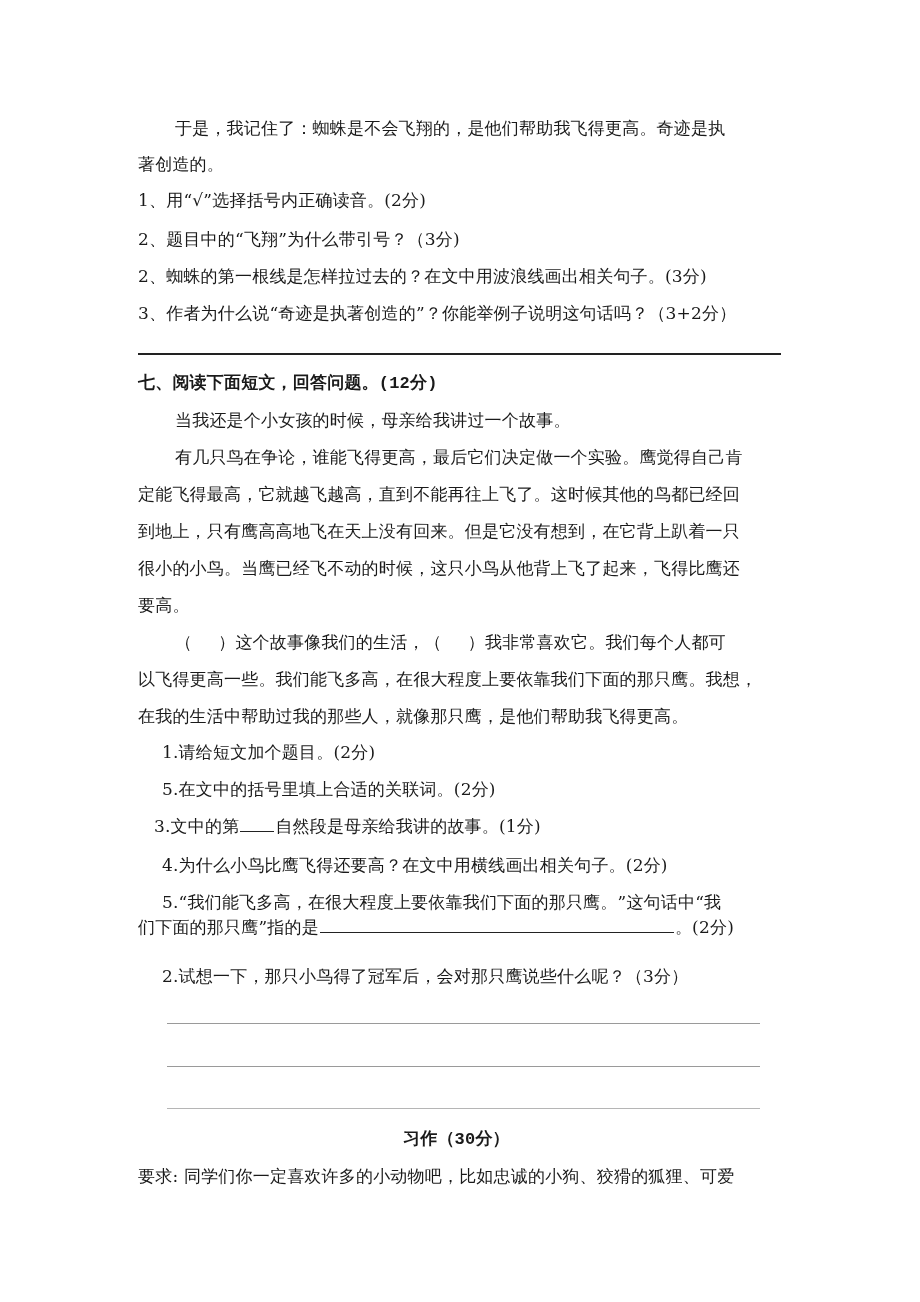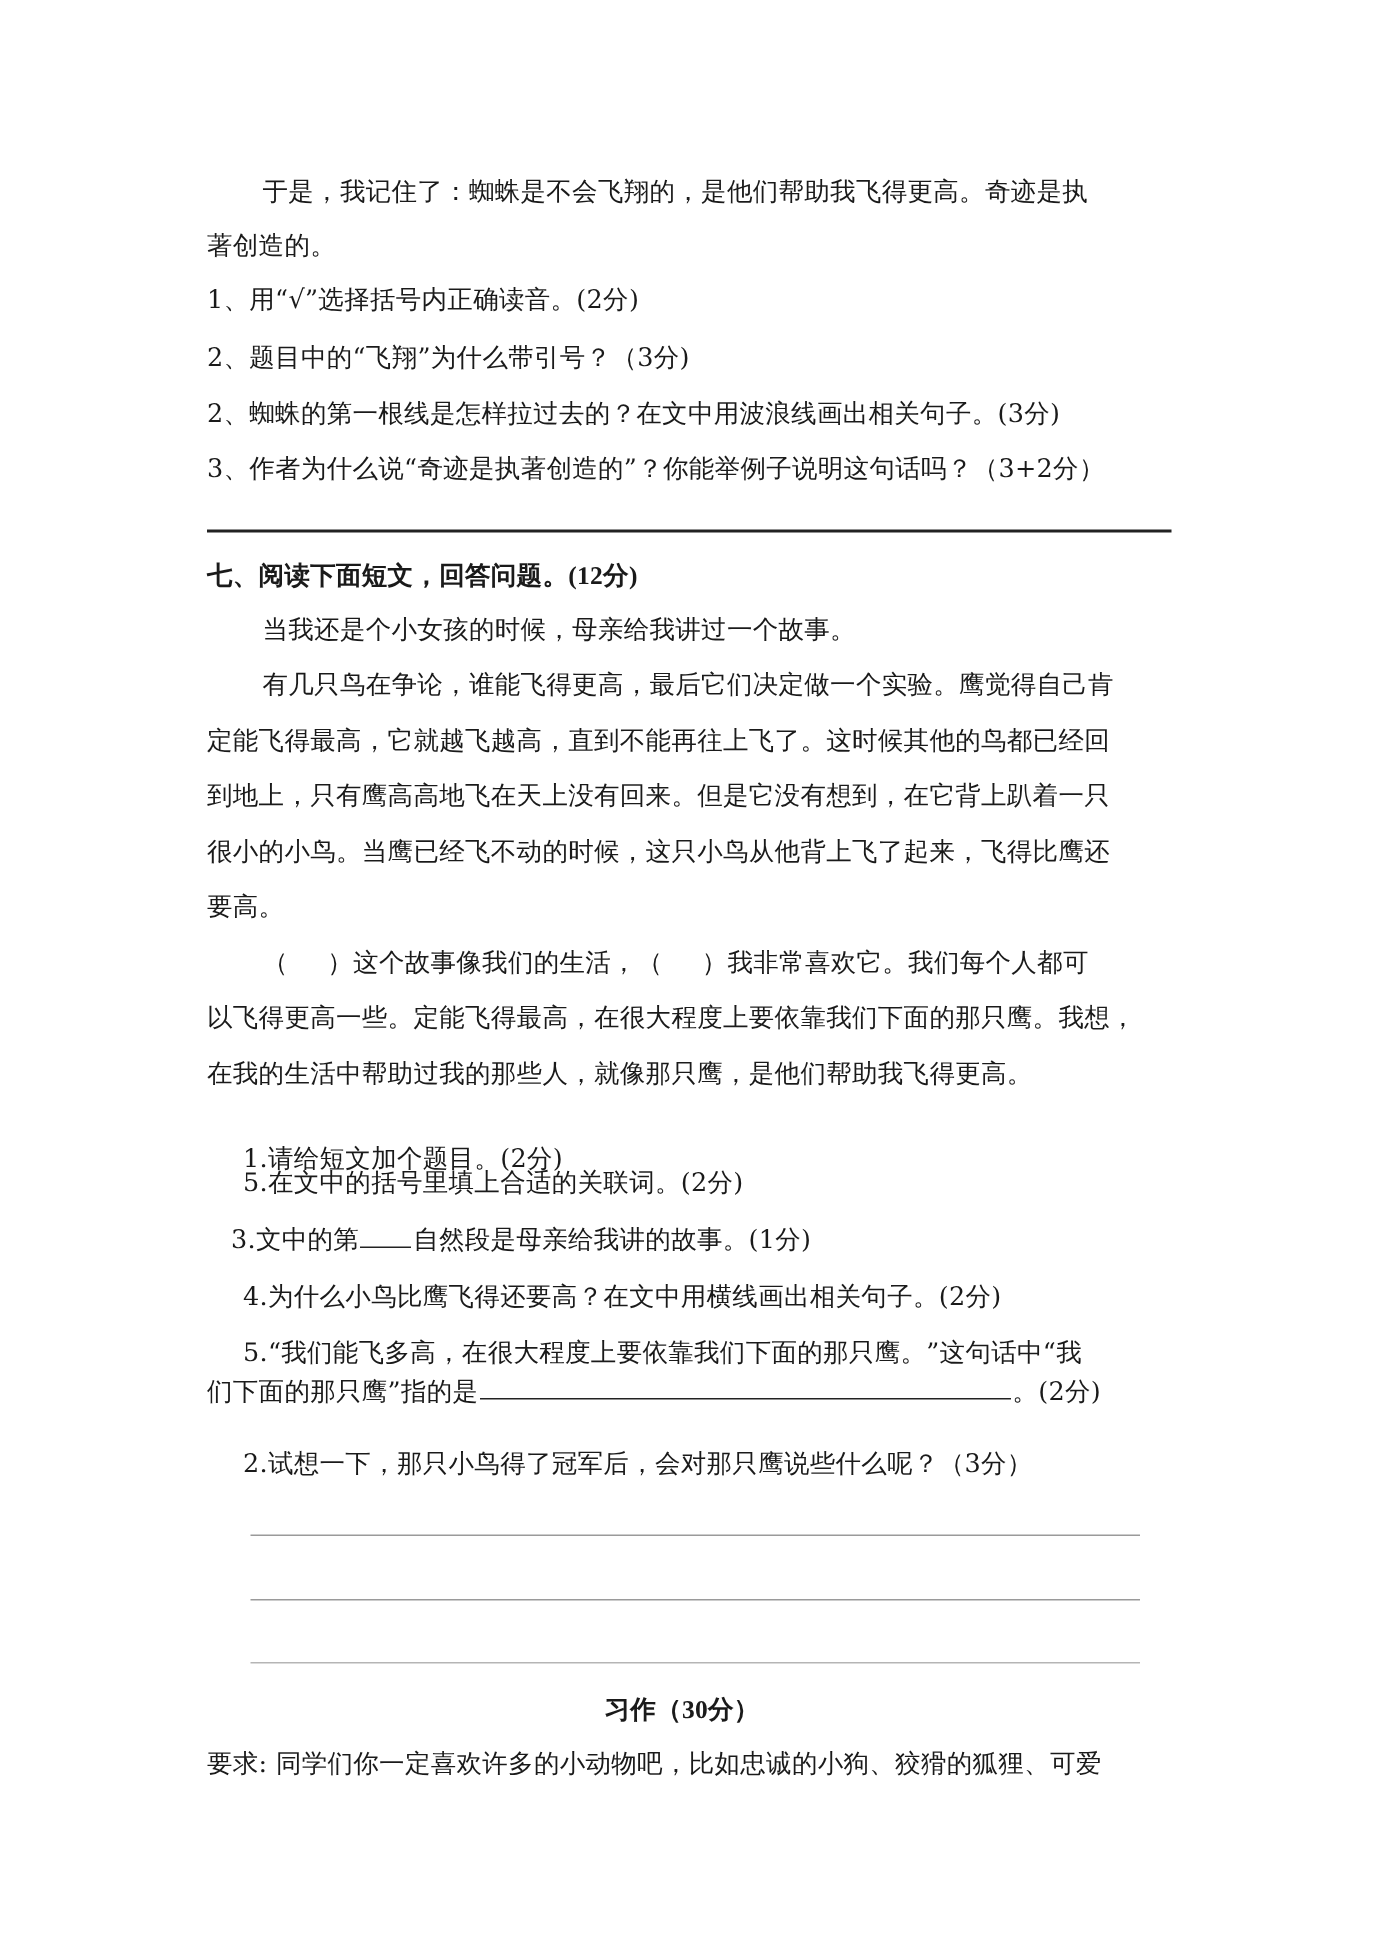--- a/index.html
+++ b/index.html
@@ -16,21 +16,21 @@
       color: #1a1a1a;
     }
     .line {
       position: absolute;
       font-size: 17px;
       line-height: 22px;
       white-space: nowrap;
       letter-spacing: 0.2px;
     }
     .bold {
-      font-family: Liberation Serif, serif;
+      font-family: Liberation Mono, monospace;
       font-weight: bold;
       font-size: 17px;
     }
     .rule {
       position: absolute;
       height: 0;
       border-top: 2px solid #222;
     }
     .answer-rule {
       position: absolute;
@@ -67,24 +67,24 @@
 
 <div class="line" style="left:175px; top:446px;">有几只鸟在争论，谁能飞得更高，最后它们决定做一个实验。鹰觉得自己肯</div>
 <div class="line" style="left:138px; top:483px;">定能飞得最高，它就越飞越高，直到不能再往上飞了。这时候其他的鸟都已经回</div>
 <div class="line" style="left:138px; top:520px;">到地上，只有鹰高高地飞在天上没有回来。但是它没有想到，在它背上趴着一只</div>
 <div class="line" style="left:138px; top:557px;">很小的小鸟。当鹰已经飞不动的时候，这只小鸟从他背上飞了起来，飞得比鹰还</div>
 <div class="line" style="left:138px; top:594px;">要高。</div>
 
 <div class="line" style="left:175px; top:631px;">
   <span>（</span><span class="paren-gap" style="width:26px;"></span><span>）这个故事像我们的生活，（</span><span class="paren-gap" style="width:26px;"></span><span>）我非常喜欢它。我们每个人都可</span>
 </div>
-<div class="line" style="left:138px; top:668px;">以飞得更高一些。定能飞得最高，在很大程度上要依靠我们下面的那只鹰。我想，</div>
+<div class="line" style="left:138px; top:668px;">以飞得更高一些。我们能飞多高，在很大程度上要依靠我们下面的那只鹰。我想，</div>
 <div class="line" style="left:138px; top:705px;">在我的生活中帮助过我的那些人，就像那只鹰，是他们帮助我飞得更高。</div>
 
-<div class="line" style="left:162px; top:741px;margin-top:21px;">1.请给短文加个题目。(2分)</div>
+<div class="line" style="left:162px; top:741px;">1.请给短文加个题目。(2分)</div>
 <div class="line" style="left:162px; top:778px;">5.在文中的括号里填上合适的关联词。(2分)</div>
 <div class="line" style="left:154px; top:815px;">
   <span>3.文中的第</span><span class="blank" style="width:34px;"></span><span>自然段是母亲给我讲的故事。(1分)</span>
 </div>
 <div class="line" style="left:162px; top:854px;">4.为什么小鸟比鹰飞得还要高？在文中用横线画出相关句子。(2分)</div>
 <div class="line" style="left:162px; top:891px;">5.“我们能飞多高，在很大程度上要依靠我们下面的那只鹰。”这句话中“我</div>
 <div class="line" style="left:138px; top:916px;">
   <span>们下面的那只鹰”指的是</span><span class="blank" style="width:354px;"></span><span>。(2分)</span>
 </div>
 <div class="line" style="left:162px; top:965px;">2.试想一下，那只小鸟得了冠军后，会对那只鹰说些什么呢？（3分）</div>

